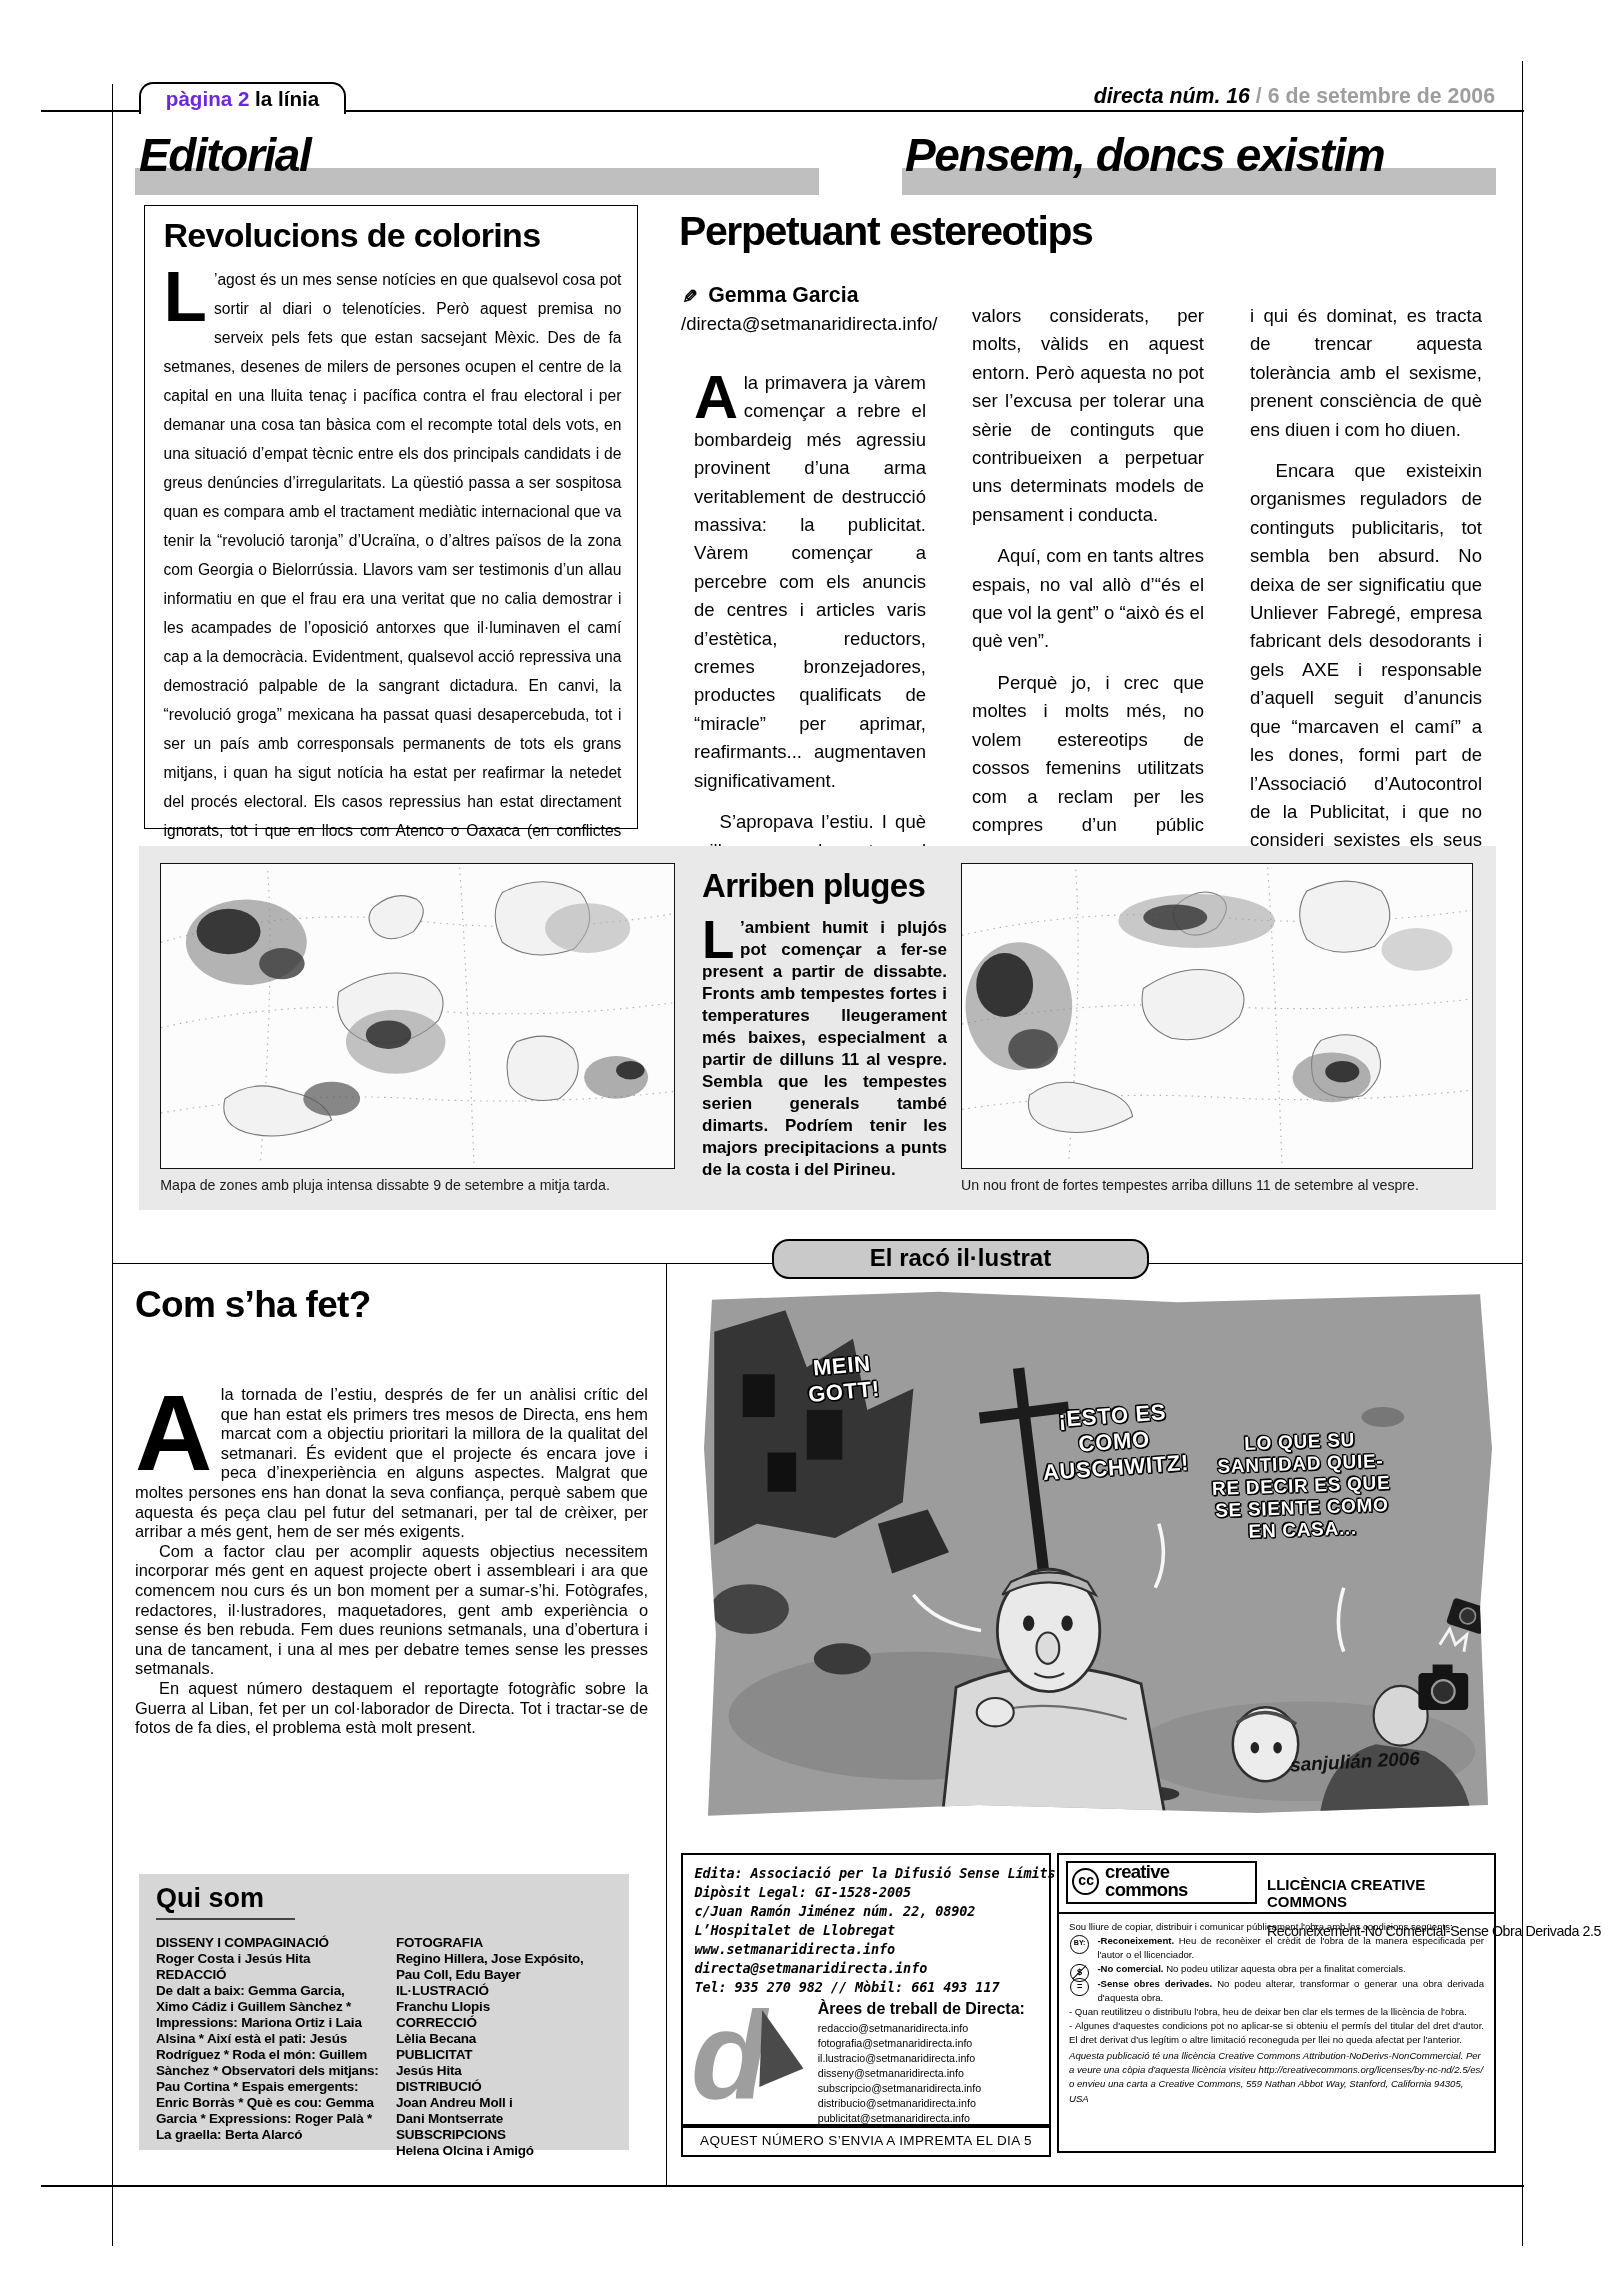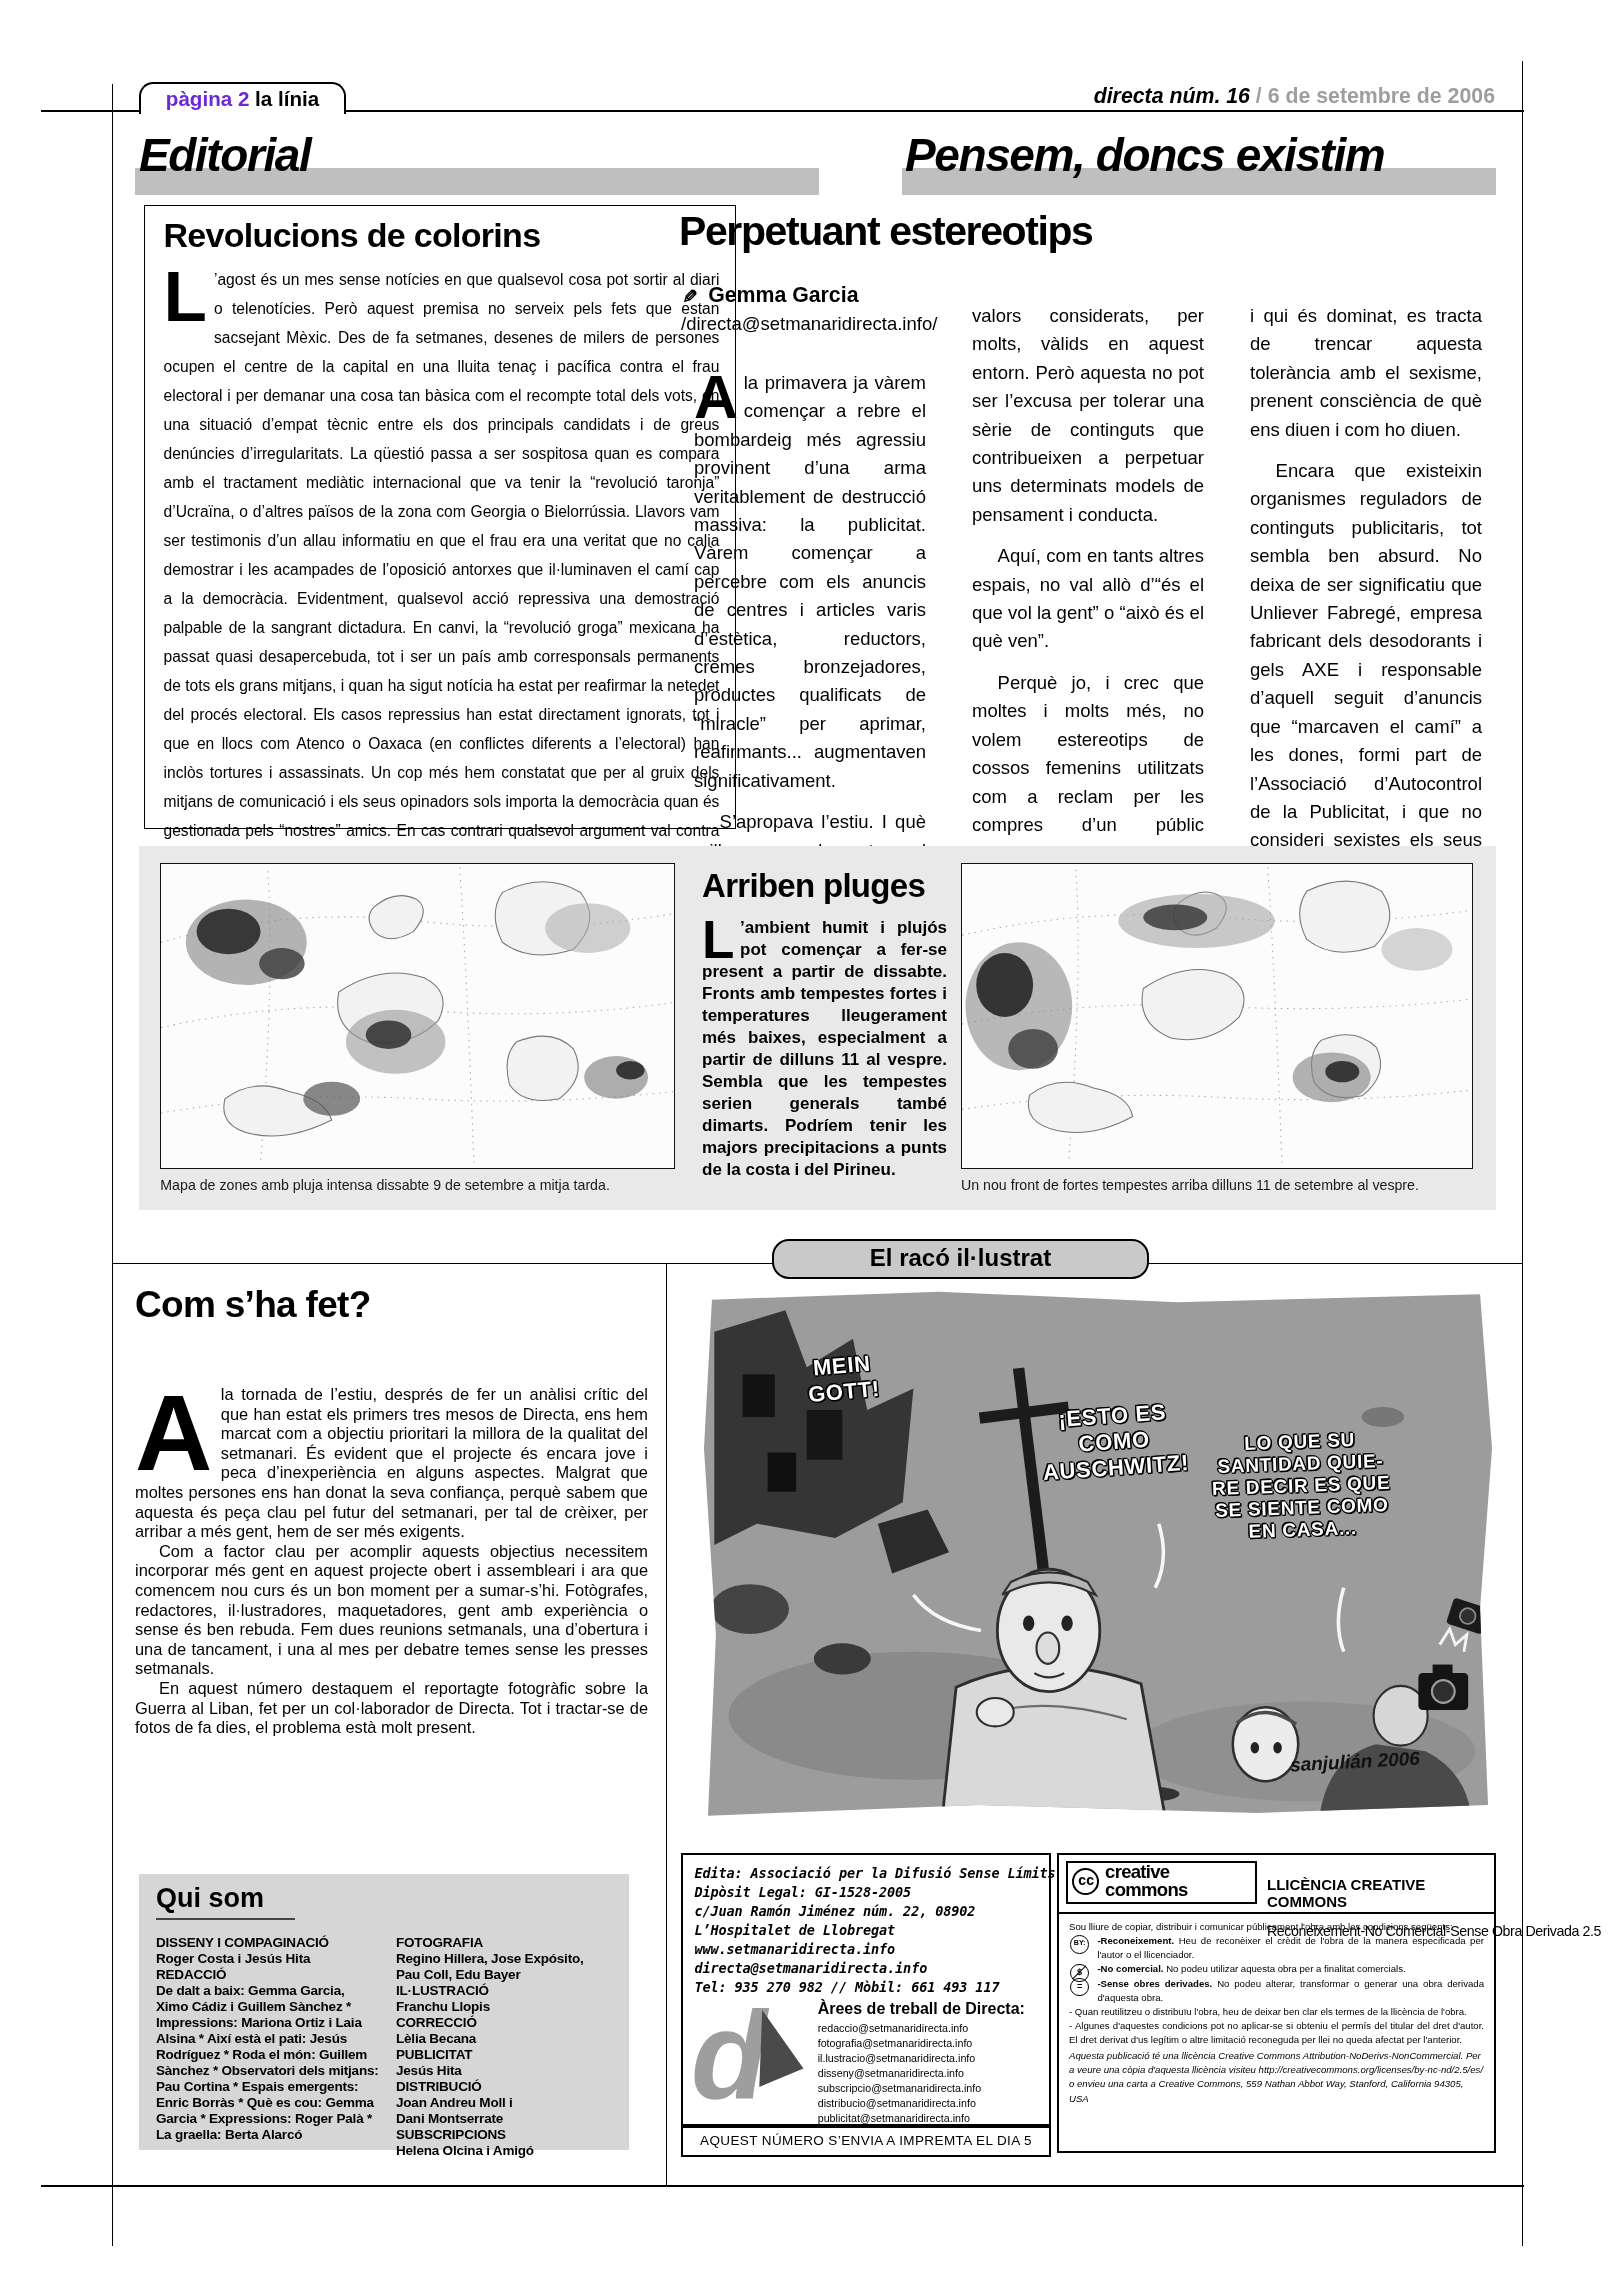--- a/index.html
+++ b/index.html
@@ -12,21 +12,21 @@
   #tab{left:139px;top:82px;width:203px;height:30px;border:2.1px solid #000;border-bottom:none;
        border-radius:14.2px 14.2px 0 0;background:#fff;text-align:center;font-weight:bold;font-size:20.6px;line-height:30px;}
   #tab .gray{color:#6d28d9;}
   #hdr-right{right:128px;top:84px;font-size:21.3px;font-weight:bold;text-align:right;}
   #hdr-right .issue{font-style:italic;}
   #hdr-right .date{color:#9e9e9e;}
   
   .kicker{font-style:italic;font-weight:900;font-size:46px;letter-spacing:-1.4px;z-index:2;}
   .kbar{background:#bfbfbf;height:27px;z-index:1;}
   
-  #ed-box{left:144px;top:205px;width:592px;height:624px;border:1.4px solid #000;box-sizing:border-box;padding:10px 15.6px 0 18.5px;}
+  #ed-box{left:144px;top:205px;width:494px;height:624px;border:1.4px solid #000;box-sizing:border-box;padding:10px 15.6px 0 18.5px;}
   #ed-title{font-weight:bold;font-size:34px;letter-spacing:-0.7px;margin:0 0 10px 0;}
   #ed-body{font-size:15.6px;line-height:29px;}
   .dropcap{float:left;font-weight:bold;}
   #ed-body .dropcap{font-size:71px;line-height:55px;margin:4.3px 7.1px 0 0;}
   
   #art-title{left:679px;top:208px;font-weight:bold;font-size:41px;letter-spacing:-1.4px;}
   #byline{left:681px;top:283px;font-size:21.3px;font-weight:bold;}
   #byline .pen{display:inline-block;transform:rotate(90deg);font-size:18.5px;margin-right:5.7px;}
   #byline-mail{left:681px;top:313px;font-size:18.5px;font-weight:normal;}
   .artcol{width:258px;font-size:18.5px;line-height:28.4px;}

